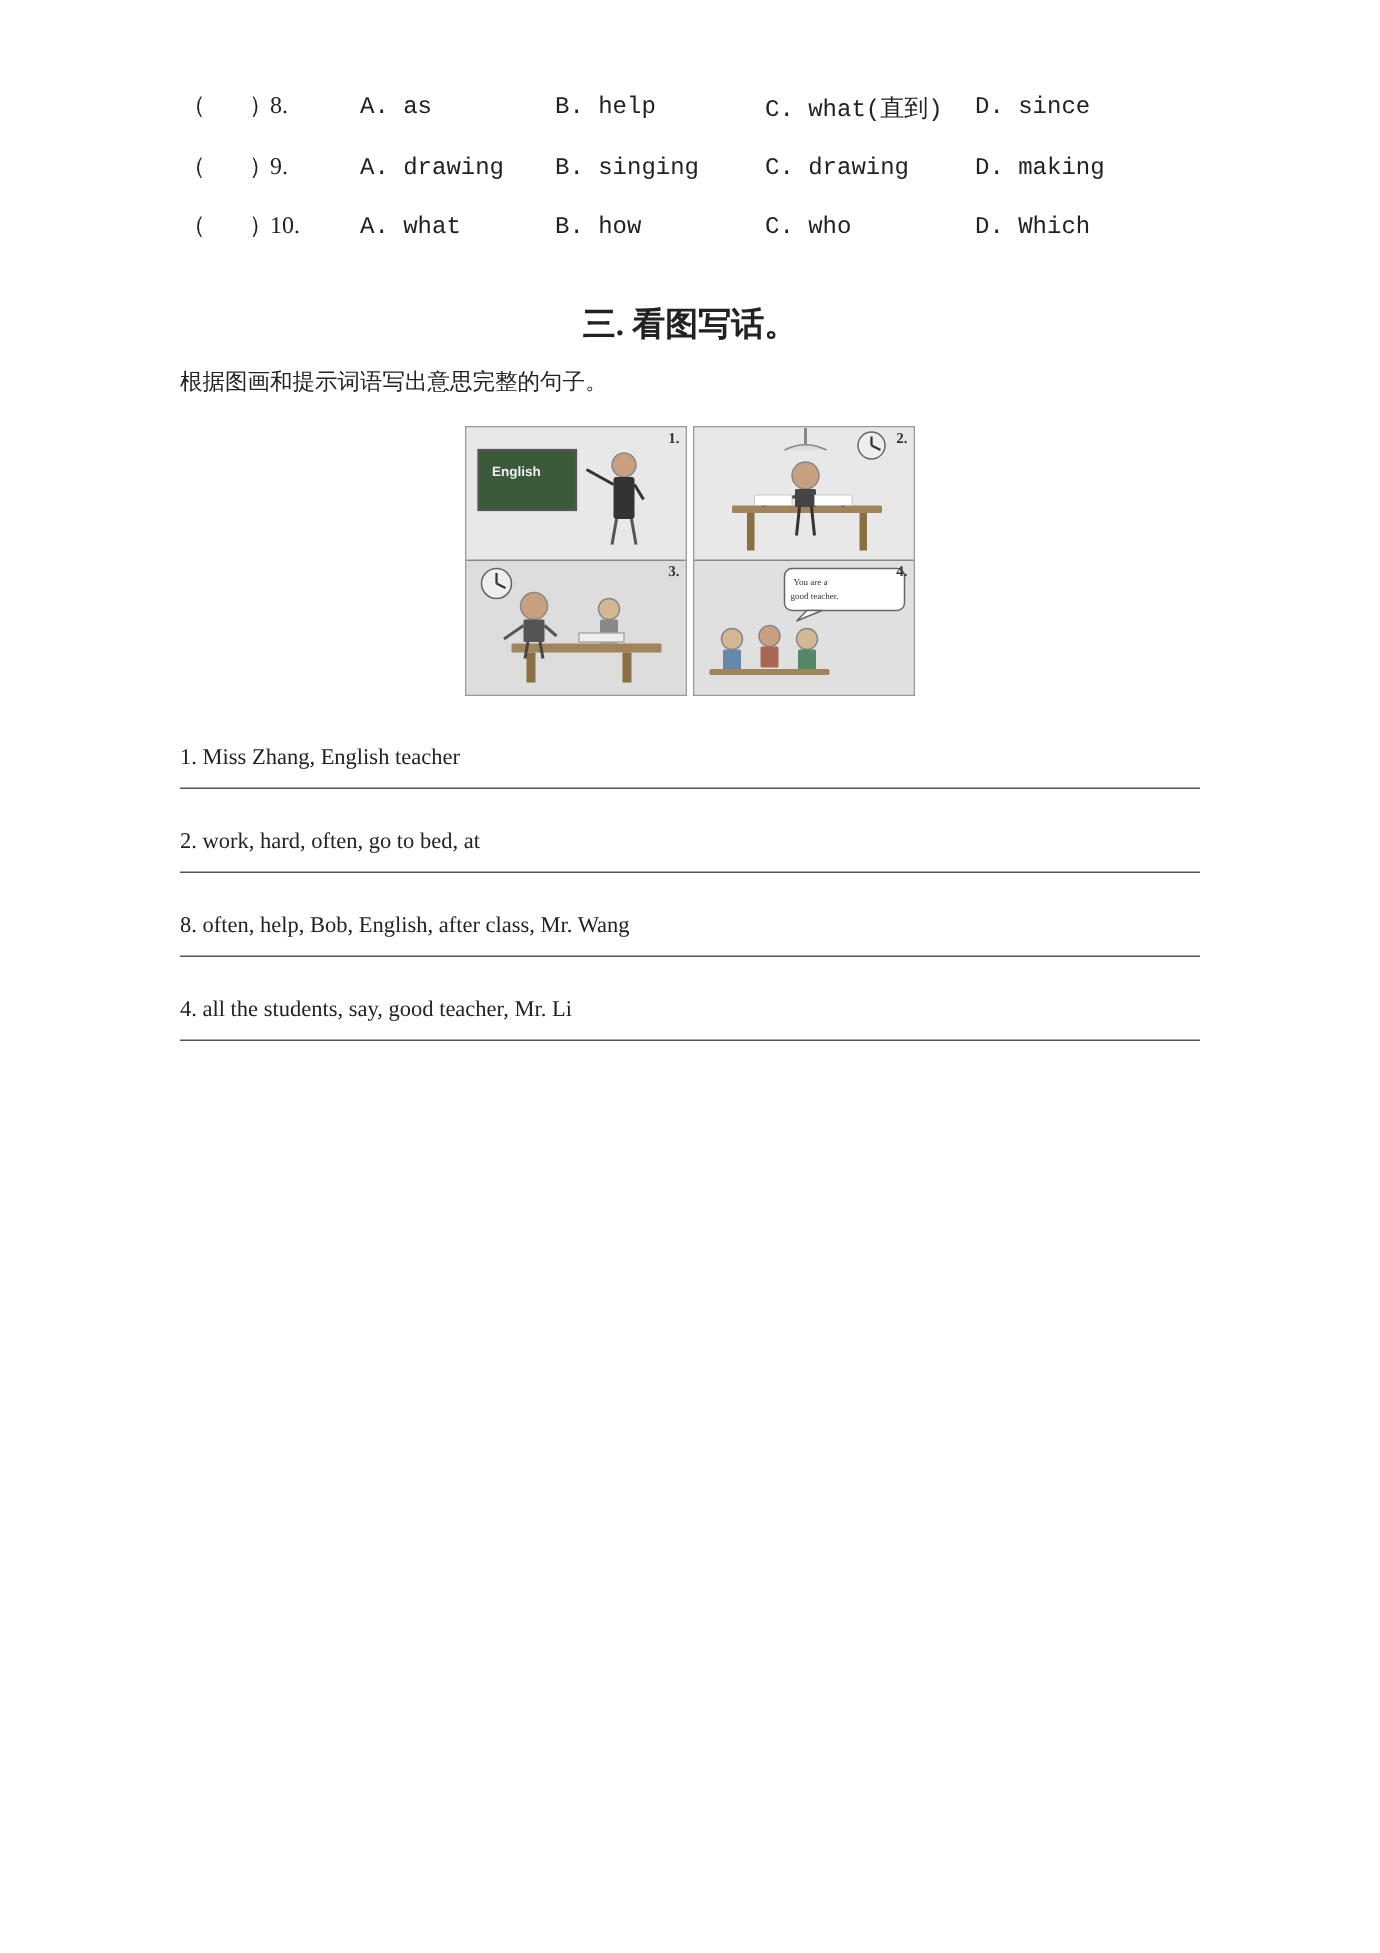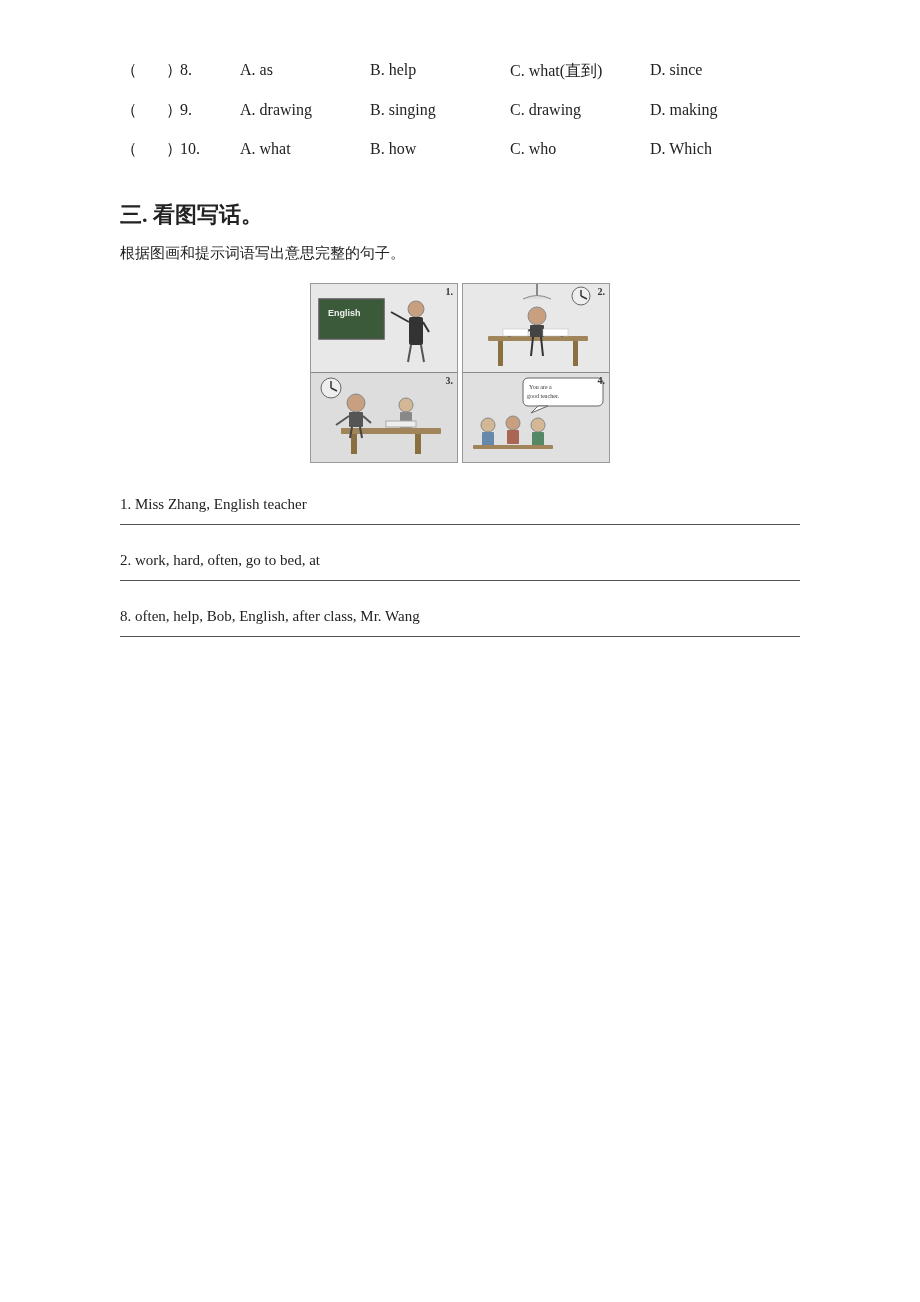--- a/index.html
+++ b/index.html
@@ -59,31 +59,33 @@
     .mc-options {
       display: flex;
       flex: 1;
       gap: 0;
     }
 
     .mc-option {
       display: inline-block;
       min-width: 140px;
       font-size: 16px;
+      font-family: Liberation Mono, monospace;
     }
 
     .mc-option:first-child {
       min-width: 130px;
     }
 
     .section-title {
       font-size: 22px;
       font-weight: bold;
       margin-bottom: 14px;
       margin-top: 10px;
+      text-align: center;
     }
 
     .section-instruction {
       font-size: 15px;
       margin-bottom: 20px;
     }
 
     .image-area {
       display: flex;
       justify-content: center;
@@ -273,16 +275,20 @@
     <div class="prompt-row">
       <span>2. work, hard, often, go to bed, at</span>
       <div class="answer-line"></div>
     </div>
 
     <div class="prompt-row">
       <span>8. often, help, Bob, English, after class, Mr. Wang</span>
       <div class="answer-line"></div>
     </div>
 
+    <div class="prompt-row">
+      <span>4. all the students, say, good teacher, Mr. Li</span>
+      <div class="answer-line"></div>
+    </div>
 
   </div>
 
 </div>
 
 </body></html>

